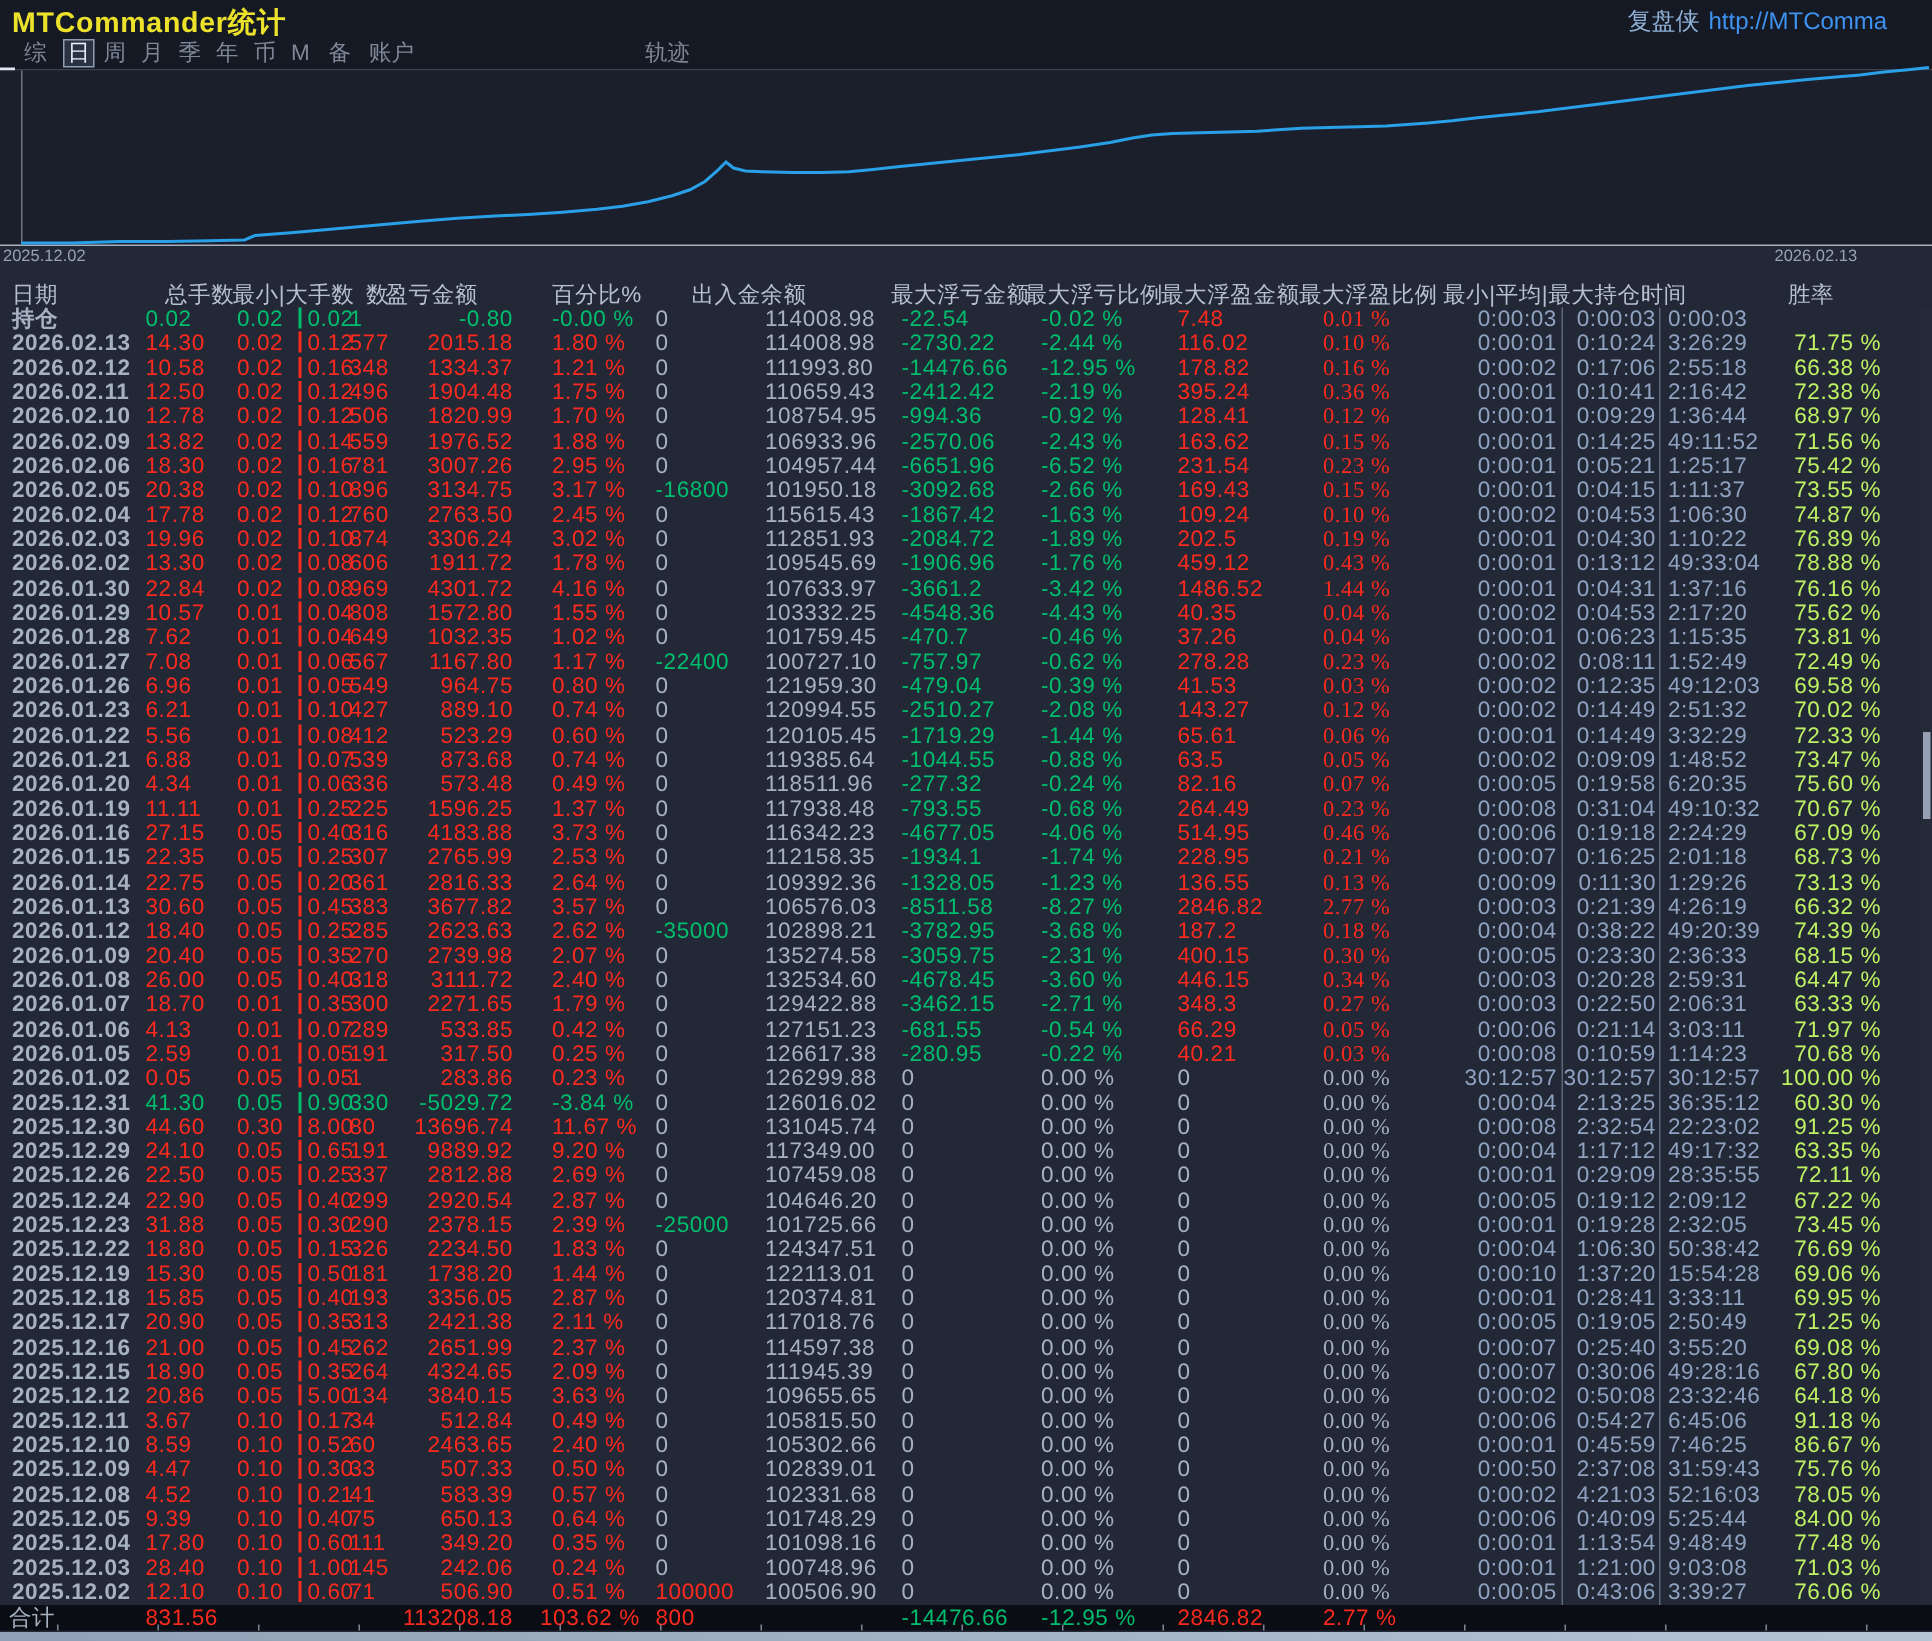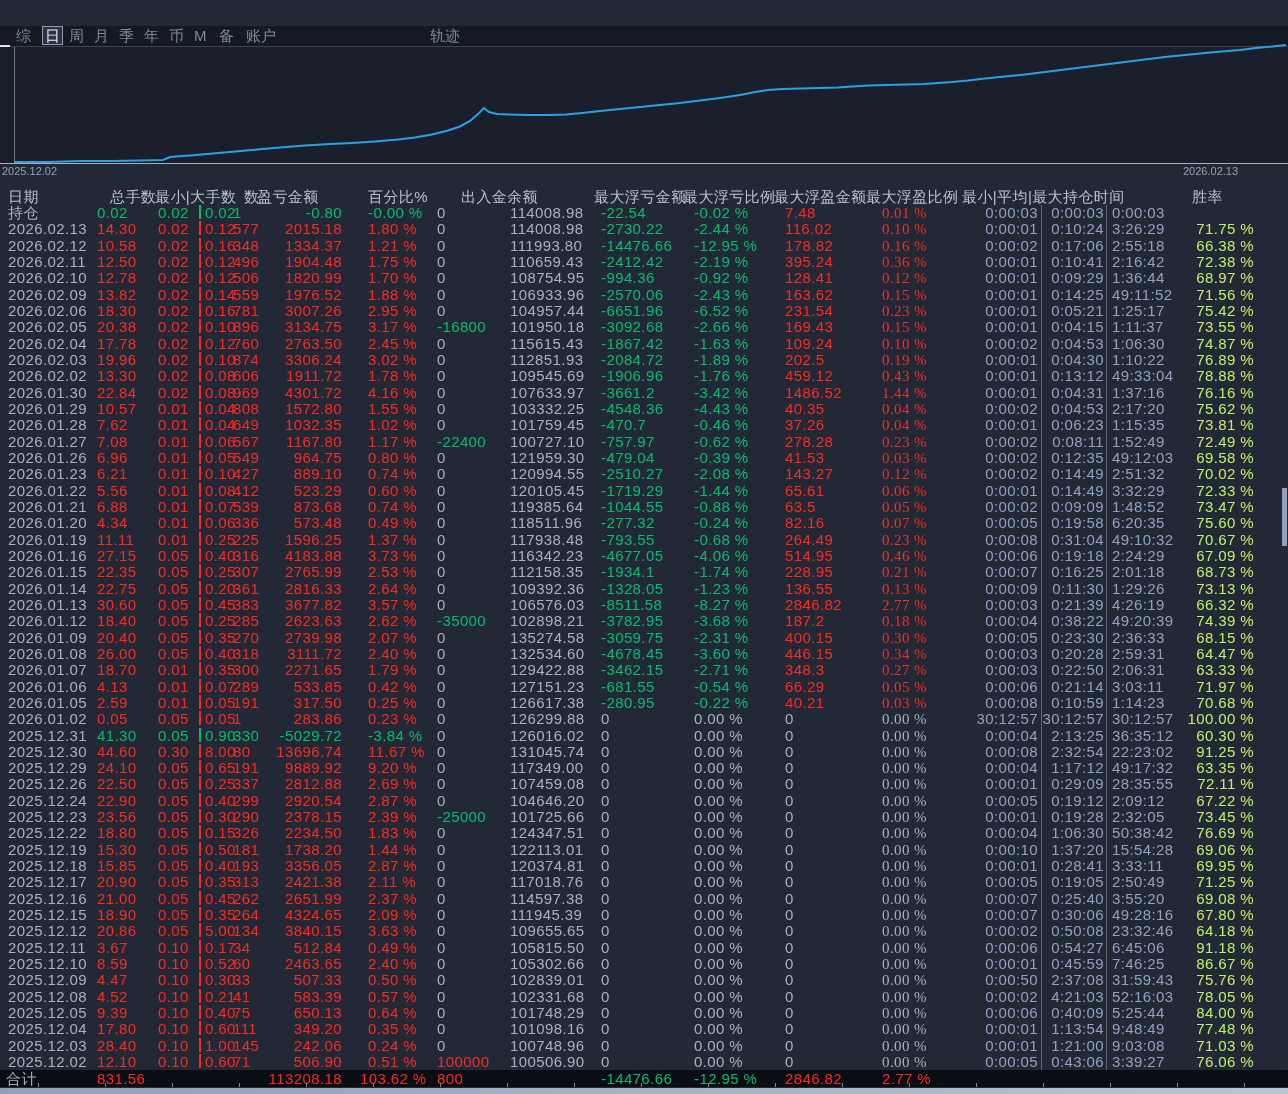--- a/index.html
+++ b/index.html
@@ -20,21 +20,21 @@
   #botaxis{position:absolute;left:0;top:163px;width:1288px;height:1px;background:#a7b0bf;}
   .axlabel{position:absolute;top:165px;font-size:11px;color:#98a2b2;white-space:nowrap;}
   #chartsvg{position:absolute;left:0;top:0;width:1288px;height:1094px;pointer-events:none;}
   
   #thead{position:absolute;left:0;top:188px;width:1288px;height:17px;}
   .hc{position:absolute;top:0;font-size:15px;color:#b6c0d0;white-space:nowrap;letter-spacing:.4px;line-height:17px;}
   
   #rows{position:absolute;left:0;top:205px;width:1288px;}
   .row{position:relative;height:16.33px;width:1288px;}
   .row span,.total span{position:absolute;top:0;font-size:15px;line-height:16.4px;white-space:nowrap;letter-spacing:.4px;}
-  .c-date{left:8px;} .c-lots{left:97px;} .c-min{left:158px;} .c-max{left:205px;} .c-cnt{left:233px;}
+  .c-date{left:8px;font-weight:bold;} .c-lots{left:97px;} .c-min{left:158px;} .c-max{left:205px;} .c-cnt{left:233px;}
   .c-pl{left:230px;width:112px;text-align:right;}
   .c-pct{left:368px;} .c-io{left:437px;} .c-bal{left:510px;}
   .c-fl{left:601px;} .c-flp{left:694px;} .c-fp{left:785px;} .c-fpp{left:882px;font-family:Liberation Serif, serif;}
   .c-t1{left:958px;width:80px;text-align:right;}
   .c-t2{left:1040px;width:64px;text-align:right;}
   .c-t3{left:1112px;}
   .c-win{left:1150px;width:104px;text-align:right;}
   .sep1{left:199px;width:2px;top:1px;height:14px;}
   .p{width:1px;top:0;height:16.33px;background:#5e6878;}
   .r{color:#fb2a1e;} .g{color:#00bd6e;} .gy{color:#a6b1c2;} .tm{color:#8fa2c0;} .wn{color:#bef264;}
@@ -48,20 +48,26 @@
   
   #sbar{position:absolute;left:1281px;top:206px;width:7px;height:864px;background:#242a37;}
   #sthumb{position:absolute;left:1px;top:282px;width:5px;height:58px;background:#96a0b4;}
   #topdash{position:absolute;left:0;top:45px;width:10px;height:2px;background:#dfe6f0;}
 </style>
 </head>
 <body>
 
 <div id="app">
 
+  <div id="titlebar">
+    <div id="title">MTCommander统计</div>
+    <div id="brand">
+      <span class="b1">复盘侠</span><span class="b2">http://MTComma</span>
+    </div>
+  </div>
 
   <div id="toolbar">
       <div class="tab" style="left: 14px;">综</div>
       <div class="tab active" style="left: 42px;">日</div>
       <div class="tab" style="left: 67px;">周</div>
       <div class="tab" style="left: 92px;">月</div>
       <div class="tab" style="left: 117px;">季</div>
       <div class="tab" style="left: 142px;">年</div>
       <div class="tab" style="left: 167px;">币</div>
       <div class="tab" style="left: 192px;">M</div>
@@ -906,21 +912,21 @@
         <span class="c-fpp gy">0.00 %</span>
         <span class="c-t1 tm">0:00:05</span>
         <span class="p" style="left: 1041px;"></span>
         <span class="c-t2 tm">0:19:12</span>
         <span class="p" style="left: 1106px;"></span>
         <span class="c-t3 tm">2:09:12</span>
         <span class="c-win wn">67.22 %</span>
       </div>
       <div class="row">
         <span class="c-date gy">2025.12.23</span>
-        <span class="c-lots r">23.56</span>
+        <span class="c-lots r">31.88</span>
         <span class="c-min r">0.05</span>
         <span class="sep1" style="background: rgb(251, 42, 30);"></span>
         <span class="c-max r">0.30</span>
         <span class="c-cnt r">290</span>
         <span class="c-pl r">2378.15</span>
         <span class="c-pct r">2.39 %</span>
         <span class="c-io g">-25000</span>
         <span class="c-bal gy">101725.66</span>
         <span class="c-fl gy">0</span>
         <span class="c-flp gy">0.00 %</span>

